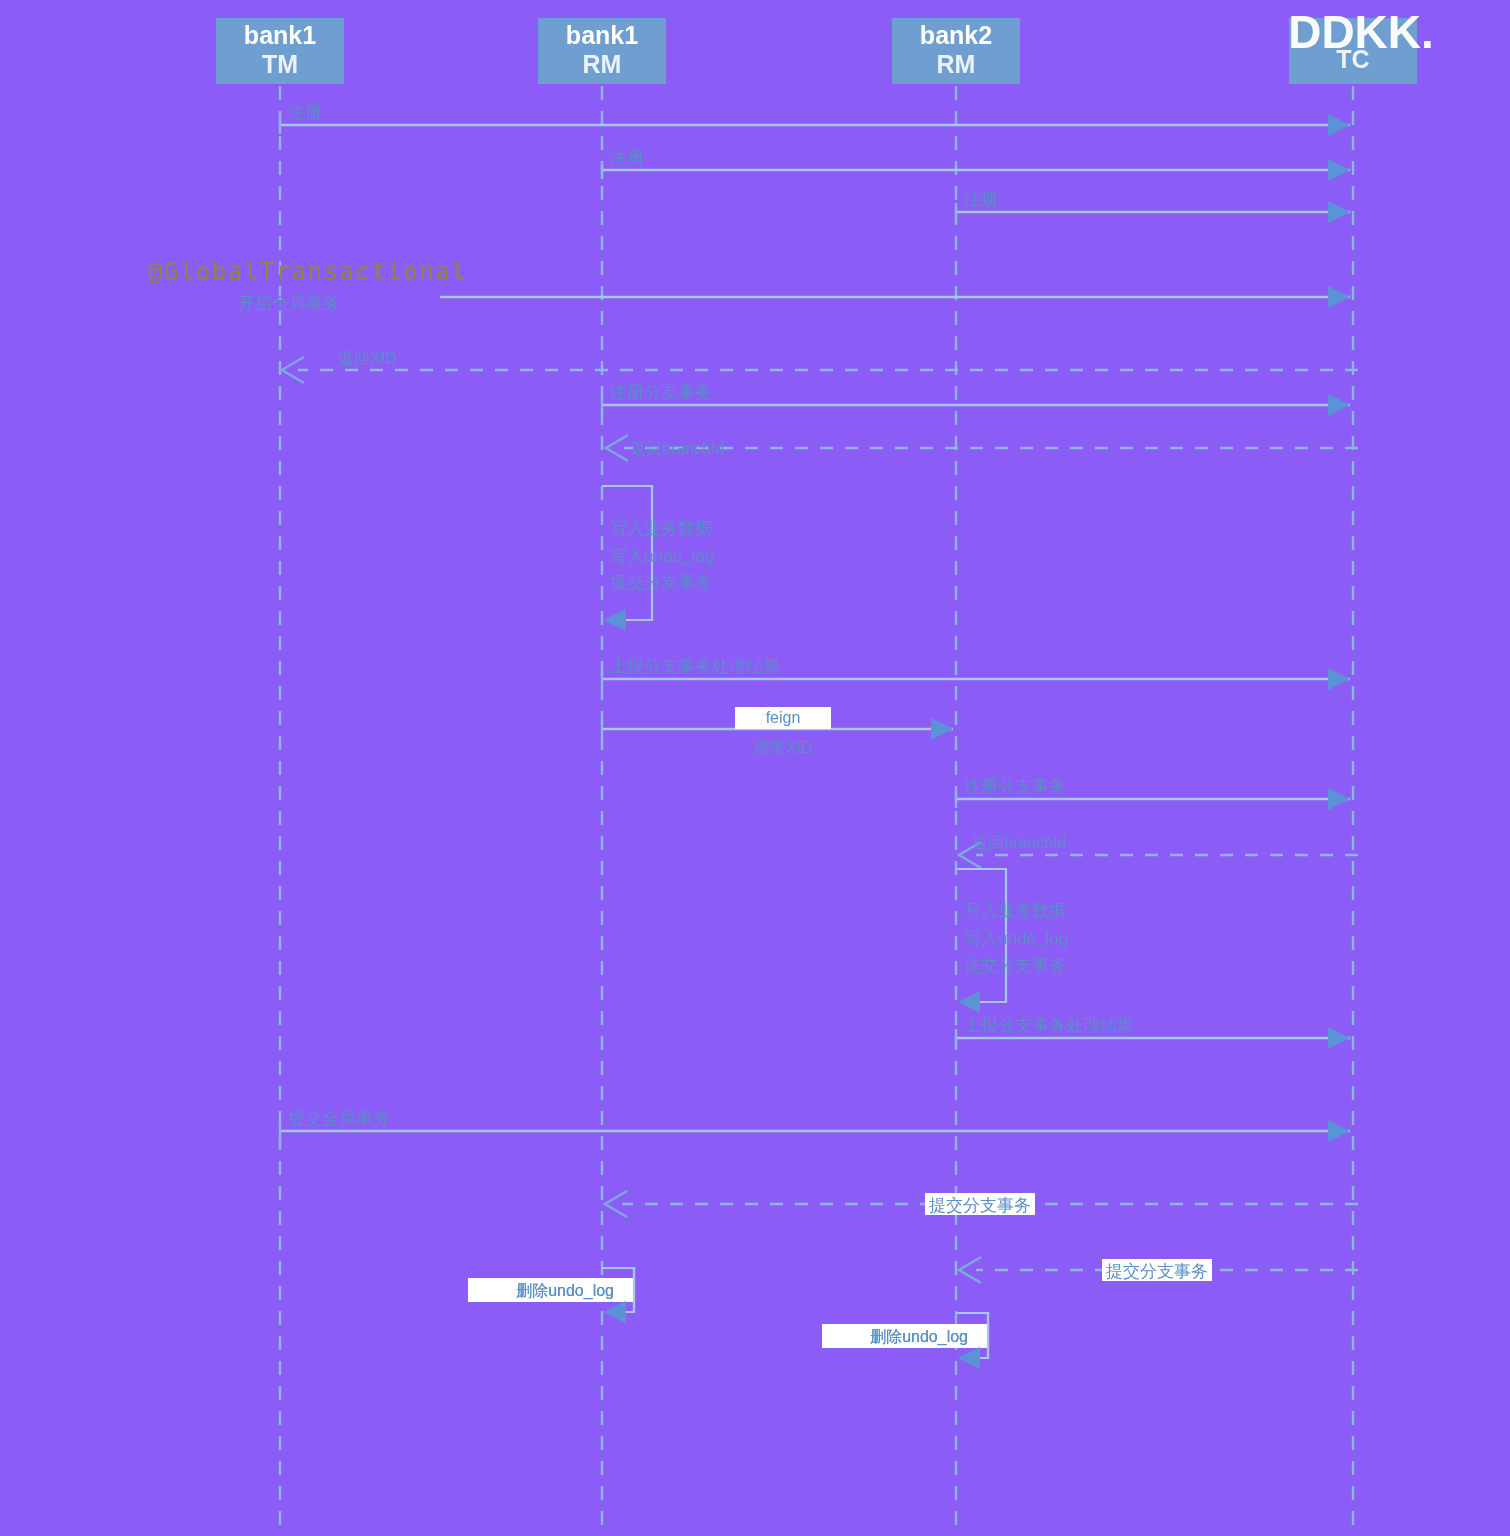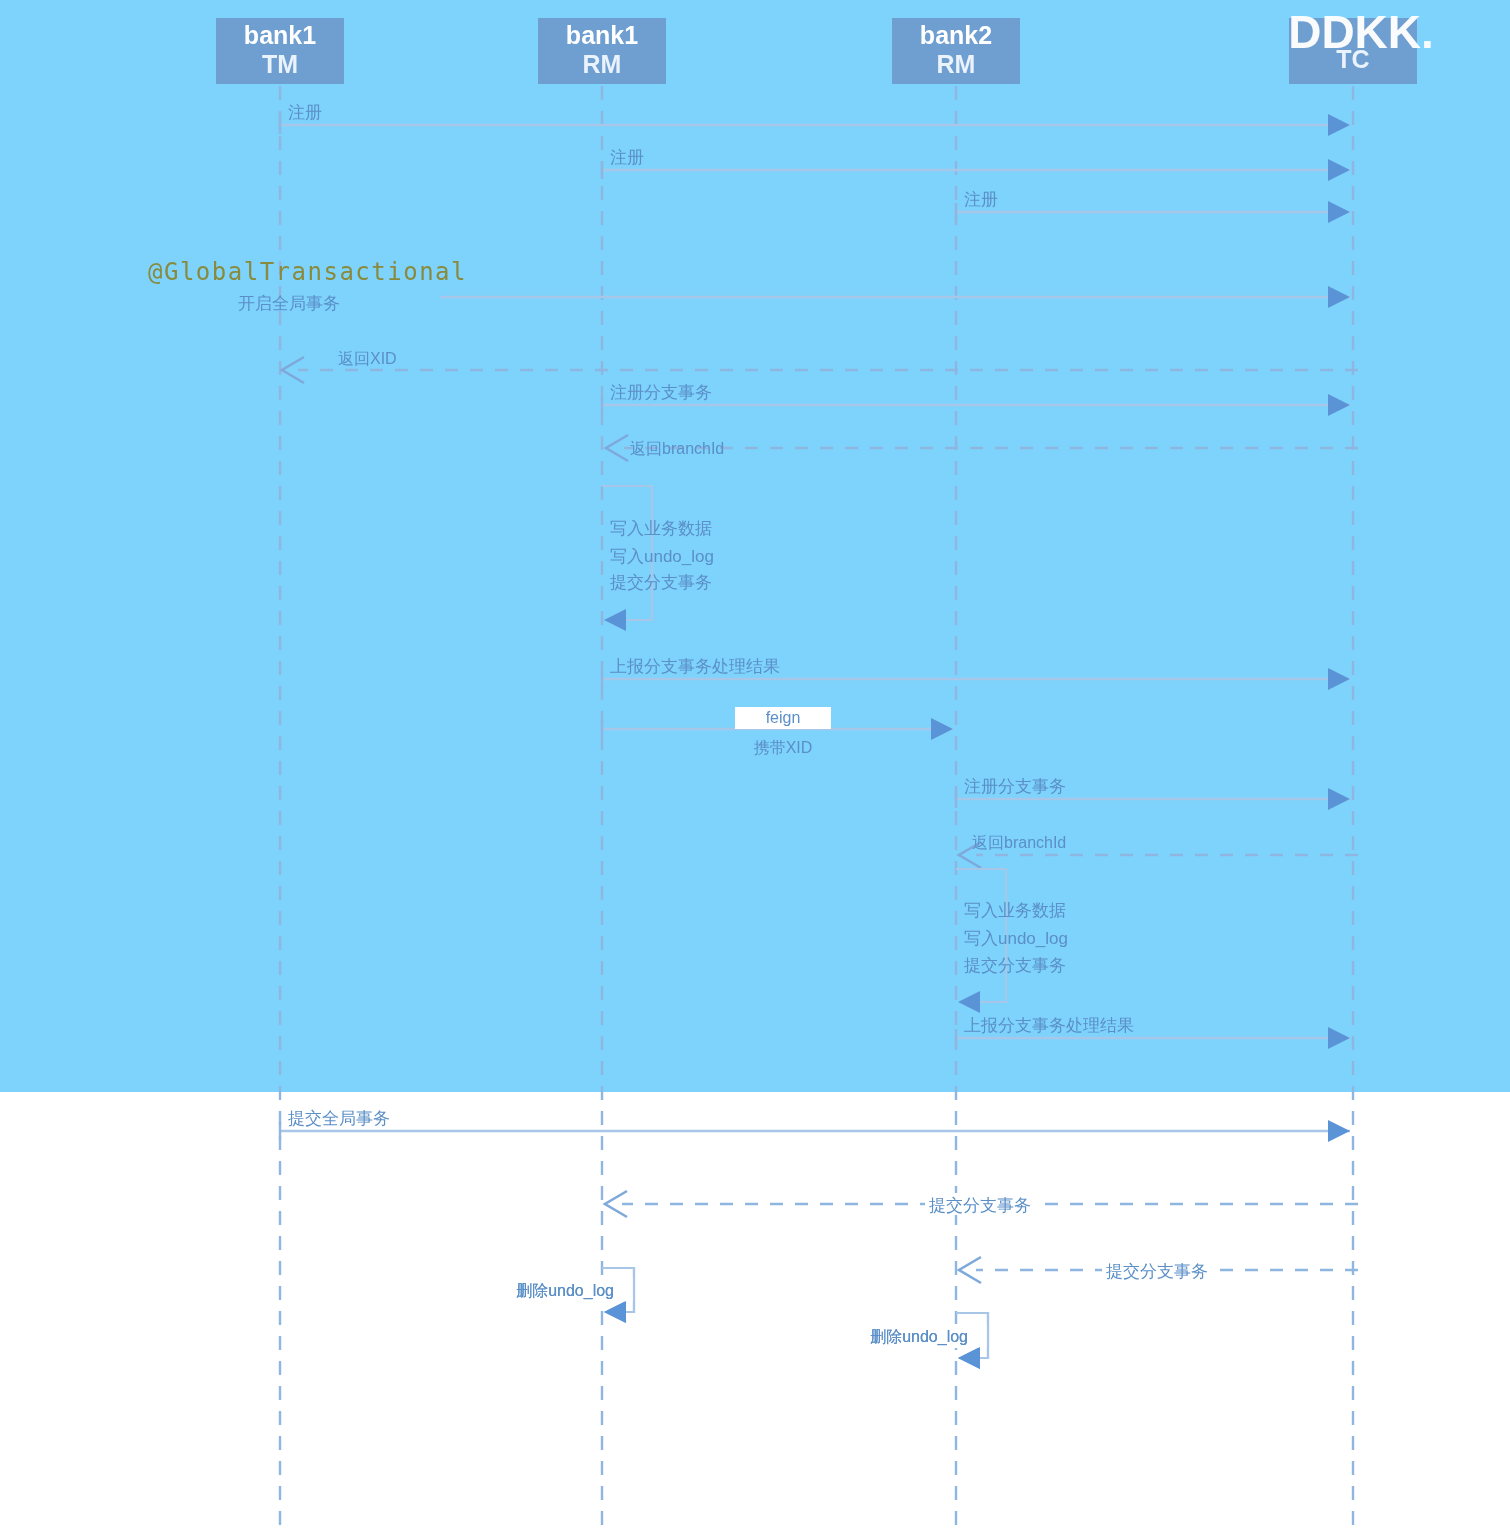--- a/index.html
+++ b/index.html
@@ -1,18 +1,18 @@
 <!DOCTYPE html>
 <html><head>
 <meta charset="utf-8">
 <style>
   html,body{margin:0;padding:0;background:#ffffff;}
   body{width:1510px;height:1536px;overflow:hidden;
        font-family:"Liberation Sans","DejaVu Sans",sans-serif;}
-  #stage{position:relative;width:1510px;height:1092px;background:#7dd3fc;}
+  #stage{position:relative;width:1510px;height:1536px;background:#8b5cf6;}
   svg{position:absolute;left:0;top:0;}
   .lbl{fill:#5b8fc7;font-family:"Liberation Sans","DejaVu Sans",sans-serif;font-size:17px;}
   .lbl-sm{fill:#5b8fc7;font-family:"Liberation Sans","DejaVu Sans",sans-serif;font-size:16px;}
   .ann{fill:#8a8a3c;font-family:"DejaVu Sans Mono","Liberation Mono",monospace;font-size:24px;letter-spacing:1.5px;}
   .boxtxt{fill:#ffffff;font-family:"Liberation Sans","DejaVu Sans",sans-serif;font-size:25px;font-weight:bold;text-anchor:middle;}
   .boxtxt2{fill:#eaf2fb;font-family:"Liberation Sans","DejaVu Sans",sans-serif;font-size:25px;font-weight:bold;text-anchor:middle;}
   .wm{fill:#ffffff;font-family:"Liberation Sans","DejaVu Sans",sans-serif;font-size:46px;font-weight:bold;text-anchor:middle;opacity:.96;}
   .actorbox{fill:#6f9fd0;}
   .lifeline{stroke:#8fb6e0;stroke-width:2.4;stroke-dasharray:14 11;}
   .solid{stroke:#a8c6e8;stroke-width:2.6;fill:none;}

